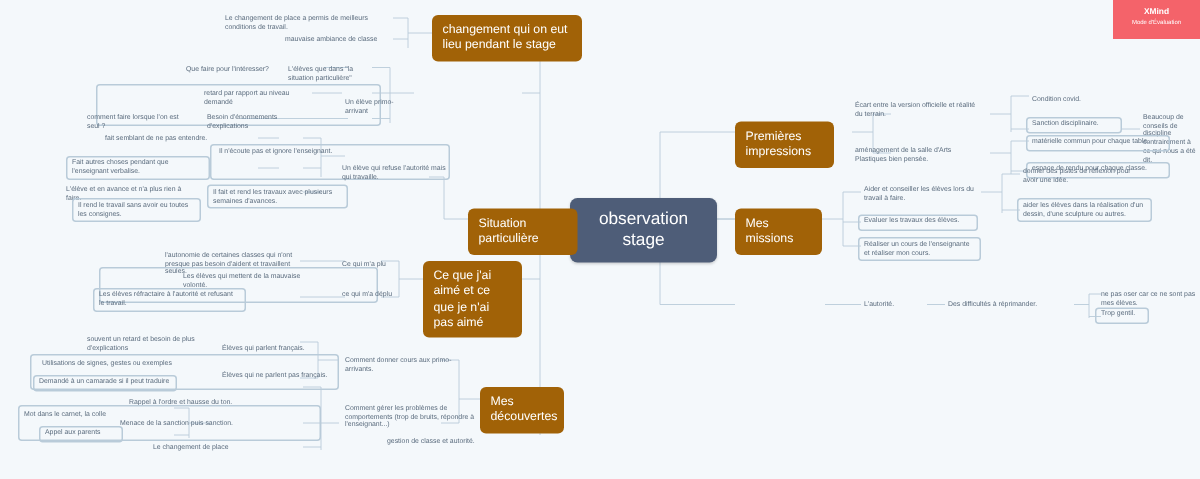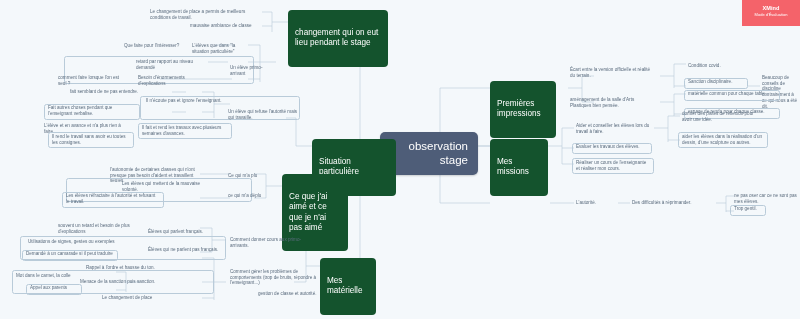--- a/index.html
+++ b/index.html
@@ -9,27 +9,27 @@
     font-family:"Liberation Sans","DejaVu Sans",sans-serif;
     position:relative;
   }
   #canvas{position:absolute;left:0;top:0;width:800px;height:319px;}
   svg.links{position:absolute;left:0;top:0;width:800px;height:319px;pointer-events:none;}
   .node{position:absolute;box-sizing:border-box;line-height:1.25;}
 
   
   .root{
     background:#4e5d78;color:#ffffff;border-radius:5px;
-    font-size:11.5px;padding:7px 10px;text-align:right;
+    font-size:11.5px;padding:7px 10px;text-align:center;
     box-shadow:0 1px 2px rgba(0,0,0,.18);
   }
   
   .branch{
-    background:#14532d;color:#ffffff;border-radius:4px;
-    font-size:8.2px;padding:18px 7px;
+    background:#a16207;color:#ffffff;border-radius:4px;
+    font-size:8.2px;padding:5px 7px;
   }
   
   .leaf{
     background:transparent;color:#5a6b7d;font-size:4.6px;
     border:0.6px solid #b9cbd9;border-radius:2.5px;
     padding:3px 4px;
   }
   
   .plain{
     color:#5a6b7d;font-size:4.6px;padding:1px 2px;background:transparent;
@@ -145,23 +145,23 @@
       <path d="M716 203 L726 203"></path>
       <path d="M726 196 L726 212"></path>
       <path d="M726 196 L734 196"></path>
       <path d="M726 211 L734 211"></path>
     </g>
   </svg>
 
   <div class="node root" style="left:380px;top:132px;width:98px;">observation stage</div>
 
   <div class="node branch" style="left:288px;top:10px;width:100px;">changement qui on eut lieu pendant le stage</div>
-  <div class="node branch" style="left:312px;top:139px;width:84px;">Situation particulière</div>
+  <div class="node branch" style="left:312px;top:139px;width:73px;">Situation particulière</div>
   <div class="node branch" style="left:282px;top:174px;width:66px;">Ce que j'ai aimé et ce que je n'ai pas aimé</div>
-  <div class="node branch" style="left:320px;top:258px;width:56px;">Mes matérielle</div>
+  <div class="node branch" style="left:320px;top:258px;width:56px;">Mes découvertes</div>
 
   <div class="node branch" style="left:490px;top:81px;width:66px;">Premières impressions</div>
   <div class="node branch" style="left:490px;top:139px;width:58px;">Mes missions</div>
 
   <div class="node plain" style="left:148px;top:8px;width:116px;">Le changement de place a permis de meilleurs conditions de travail.</div>
   <div class="node plain" style="left:188px;top:22px;width:78px;">mauvaise ambiance de classe</div>
 
   <div class="node plain" style="left:122px;top:42px;width:64px;">Que faire pour l'intéresser?</div>
   <div class="node plain" style="left:190px;top:42px;width:62px;">L'élèves que dans "la situation particulière"</div>
   <div class="node leaf" style="left:64px;top:56px;width:190px;height:28px;"></div>

